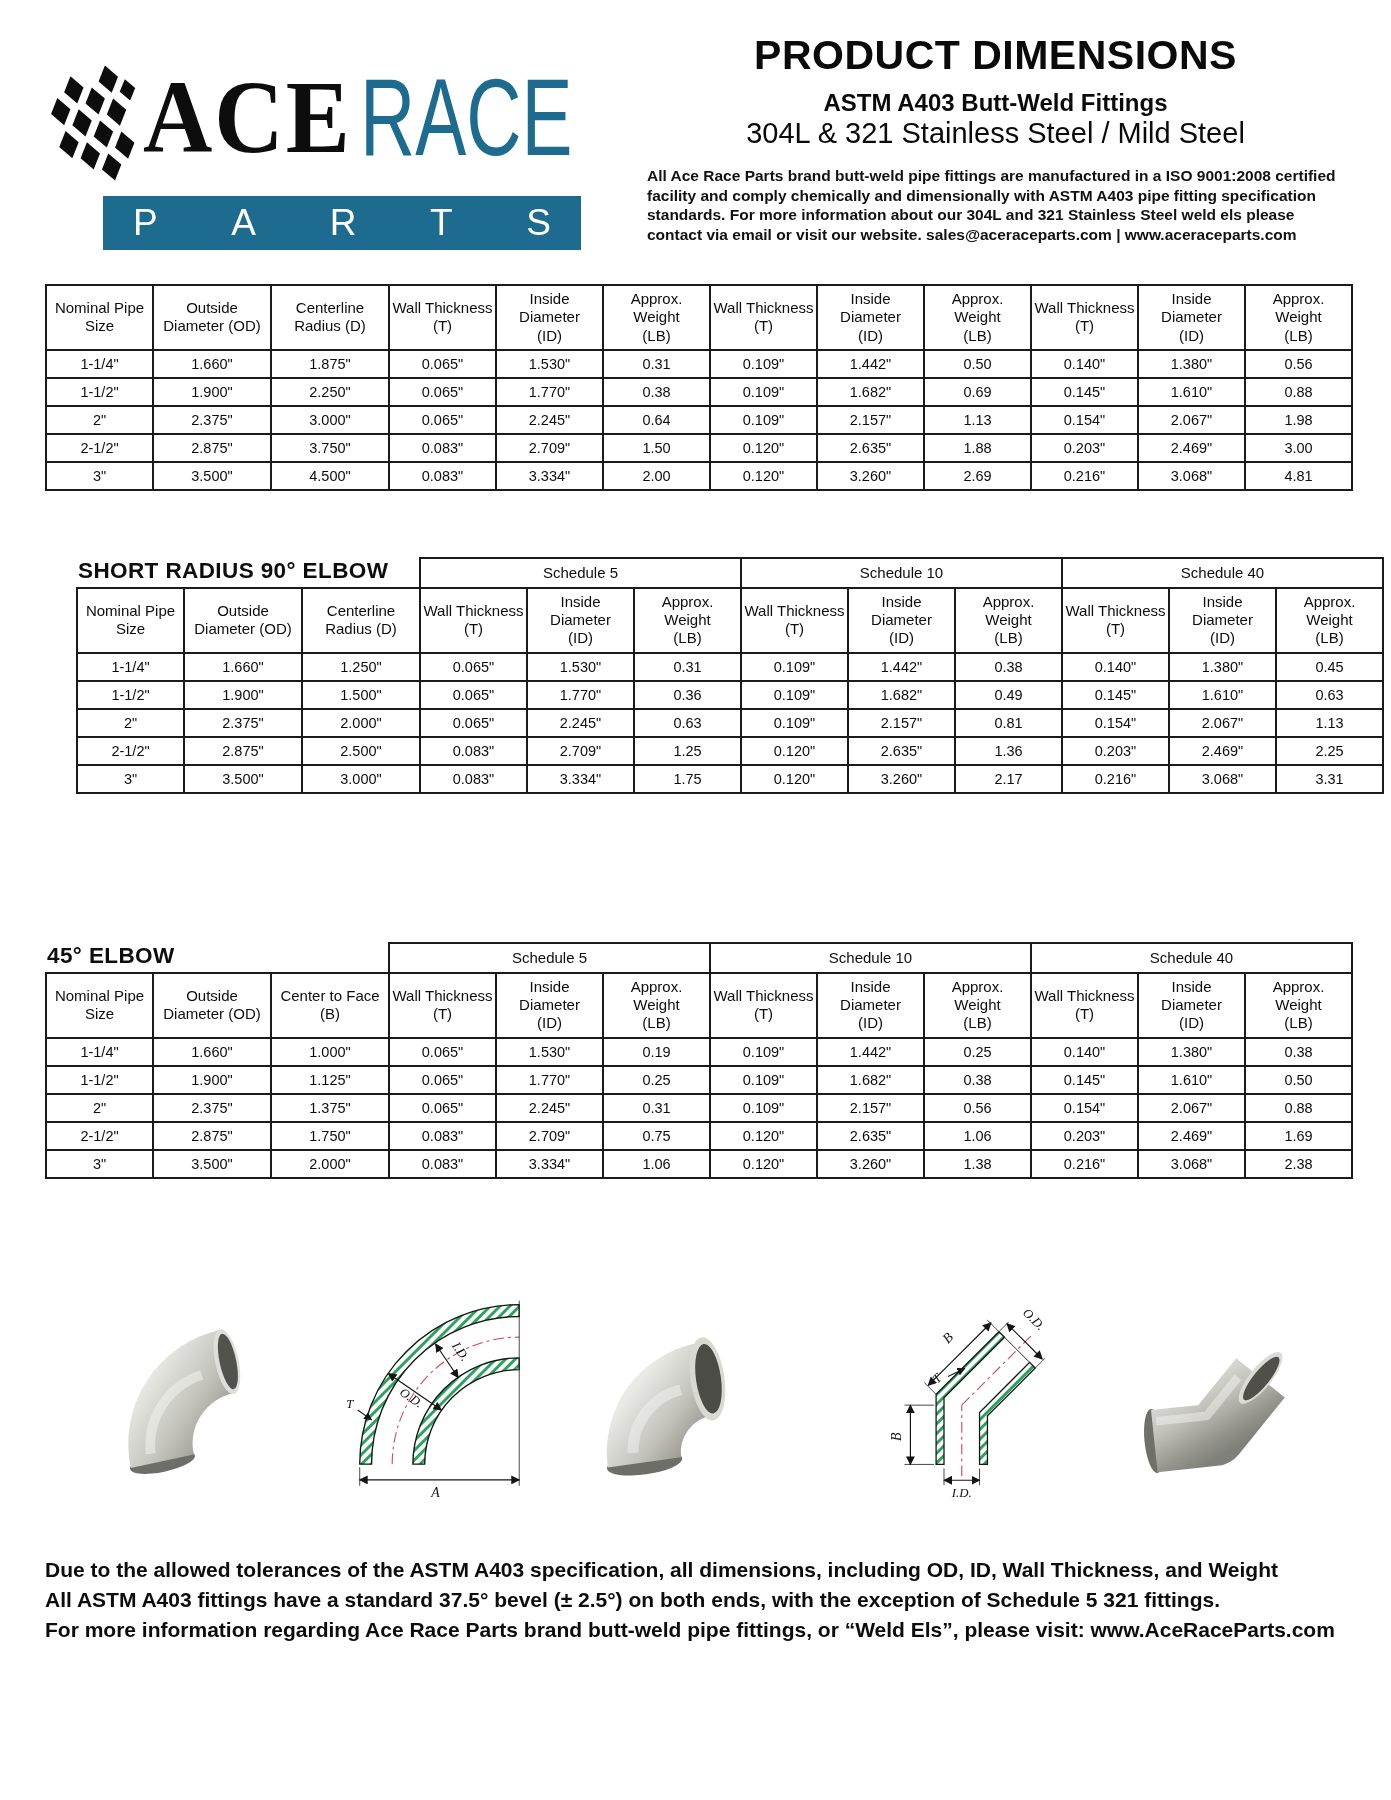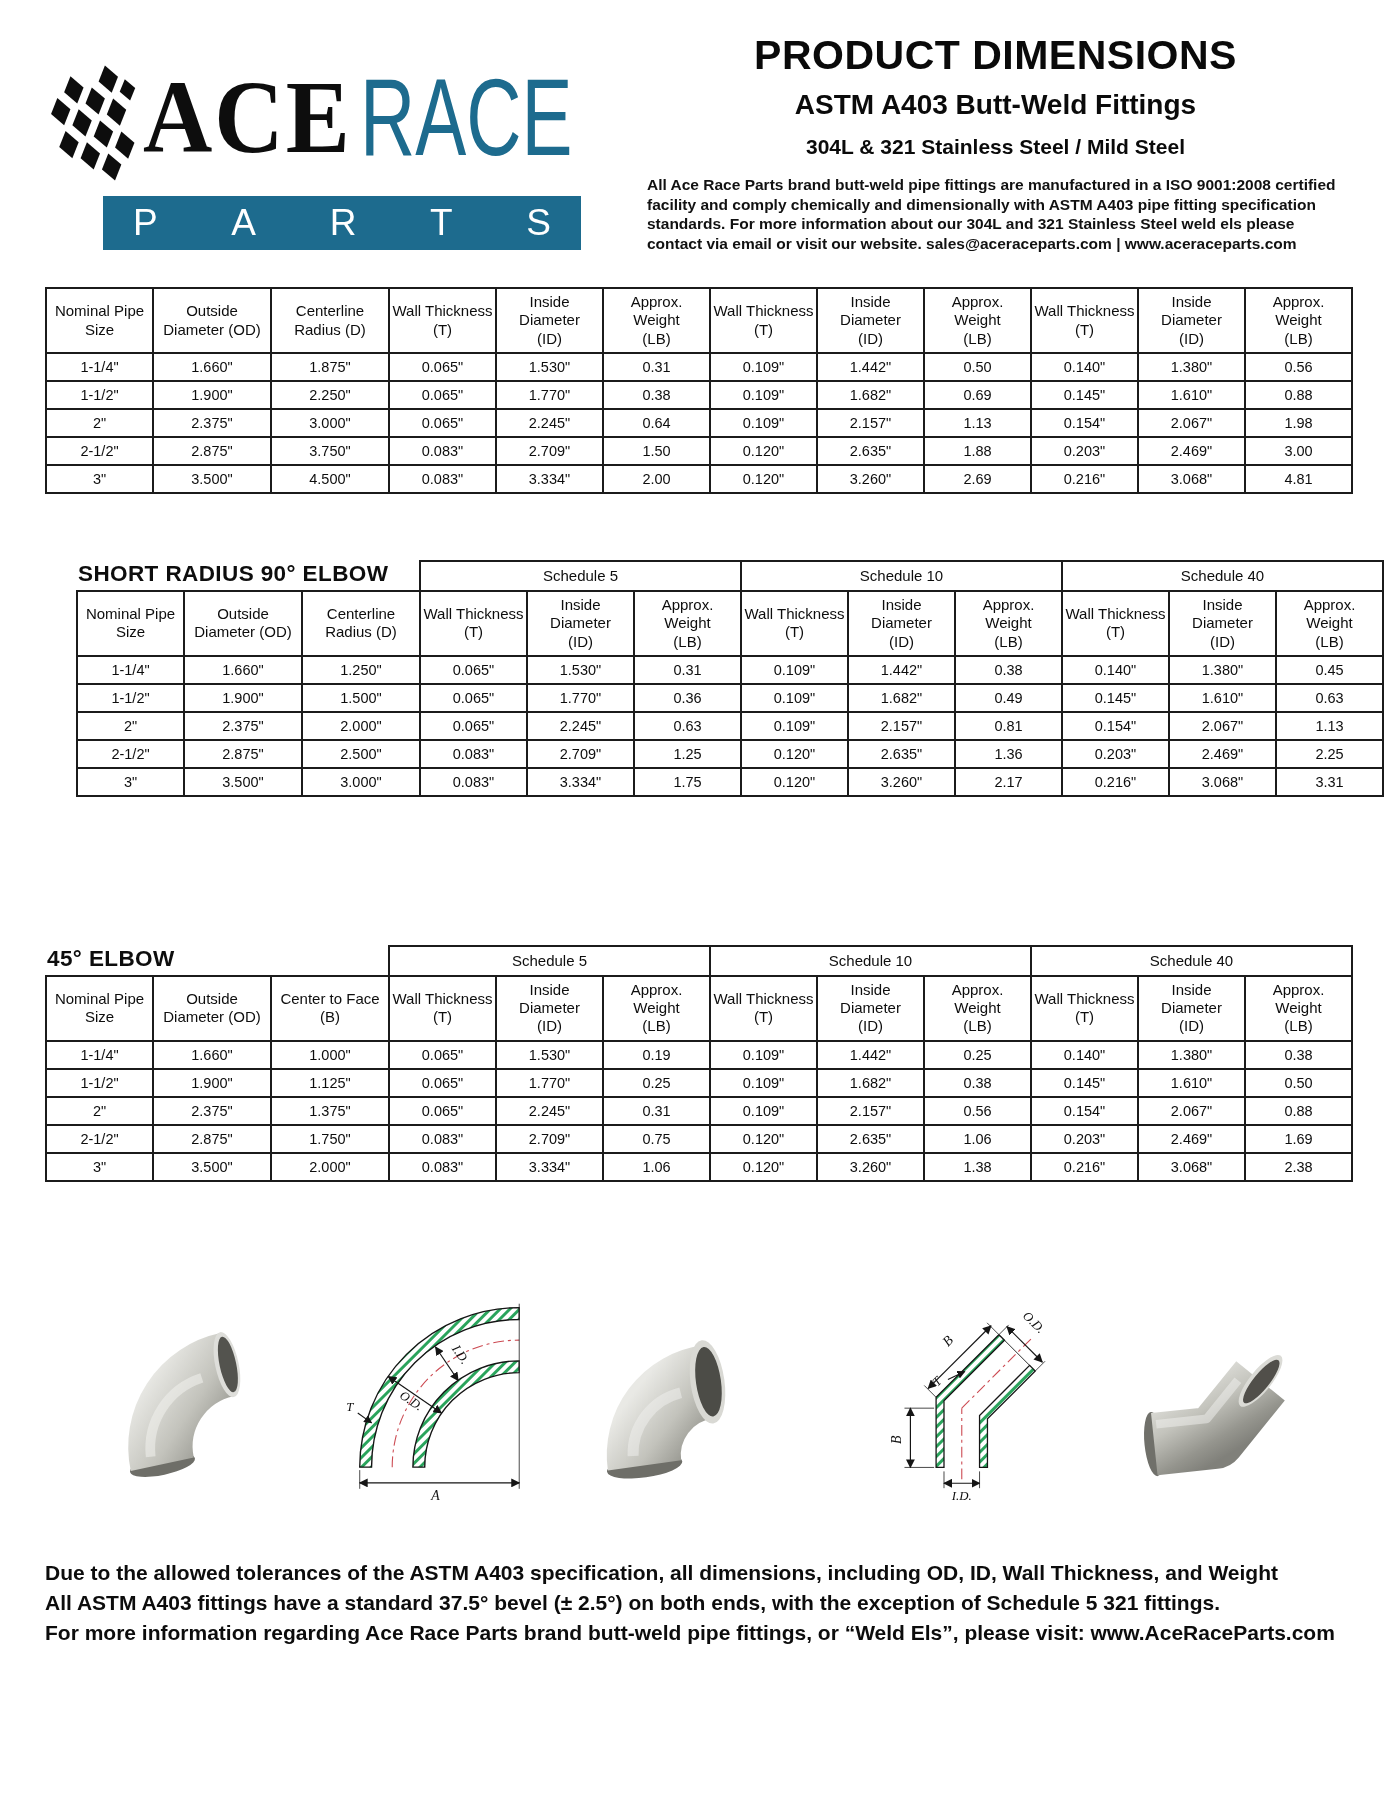--- a/index.html
+++ b/index.html
@@ -26,22 +26,22 @@
   }
   .logo-parts-bar {
     margin-top:4px; margin-left:58px; width:478px; height:54px; background:#1d6b8e;
     display:flex; align-items:center; justify-content:space-between; padding:0 30px;
   }
   .logo-parts-bar span {
     color:#ffffff; font-size:37px; font-weight:400; font-family:"Liberation Sans", sans-serif;
   }
   .title-block { flex:1 1 auto; margin-left:48px; padding-top:8px; text-align:center; }
   .doc-title   { font-size:41px; font-weight:700; letter-spacing:.5px; color:#0a0a0a; }
-  .doc-sub1    { font-size:28px; font-weight:700; margin-top:10px; color:#0a0a0a; }
-  .doc-sub2    { font-size:21px; font-weight:700; margin-top:14px; color:#0a0a0a; }
+  .doc-sub1    { font-size:24px; font-weight:700; margin-top:10px; color:#0a0a0a; }
+  .doc-sub2    { font-size:29px; font-weight:400; margin-top:0; color:#0a0a0a; }
   .doc-desc {
     margin-top:16px; text-align:left; font-size:15.5px; font-weight:700;
     line-height:1.26; color:#111; padding:0 2px;
   }
 
   
   .dim-table { border-collapse:collapse; table-layout:fixed; width:1306px; }
   .dim-table th, .dim-table td {
     border:2px solid #1b1b1b; text-align:center; vertical-align:middle;
     font-family:"Liberation Sans", sans-serif; color:#0d0d0d; overflow:hidden;

